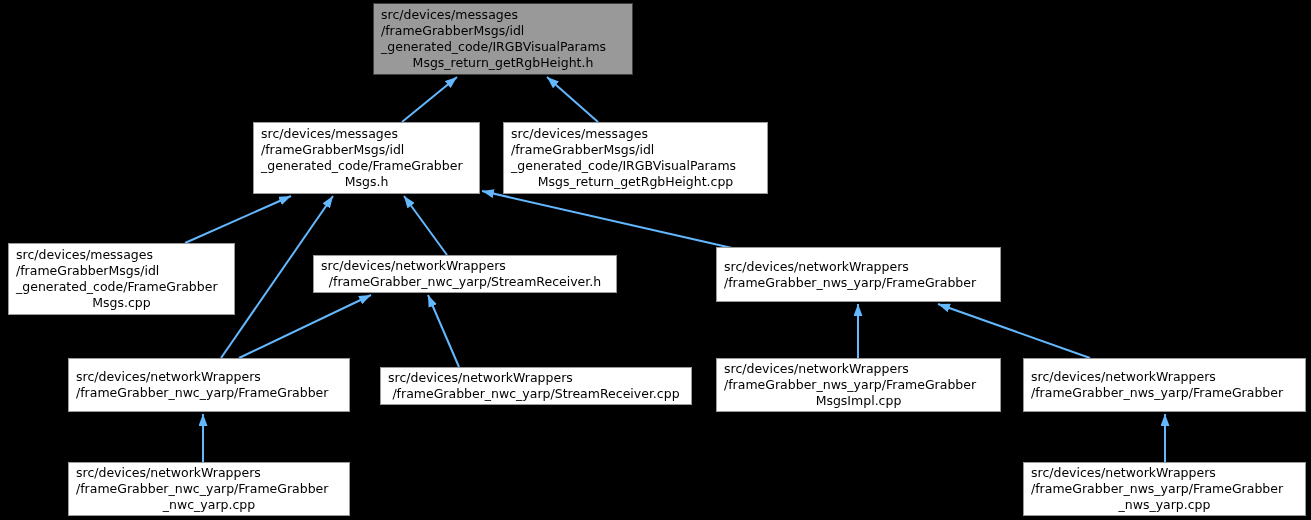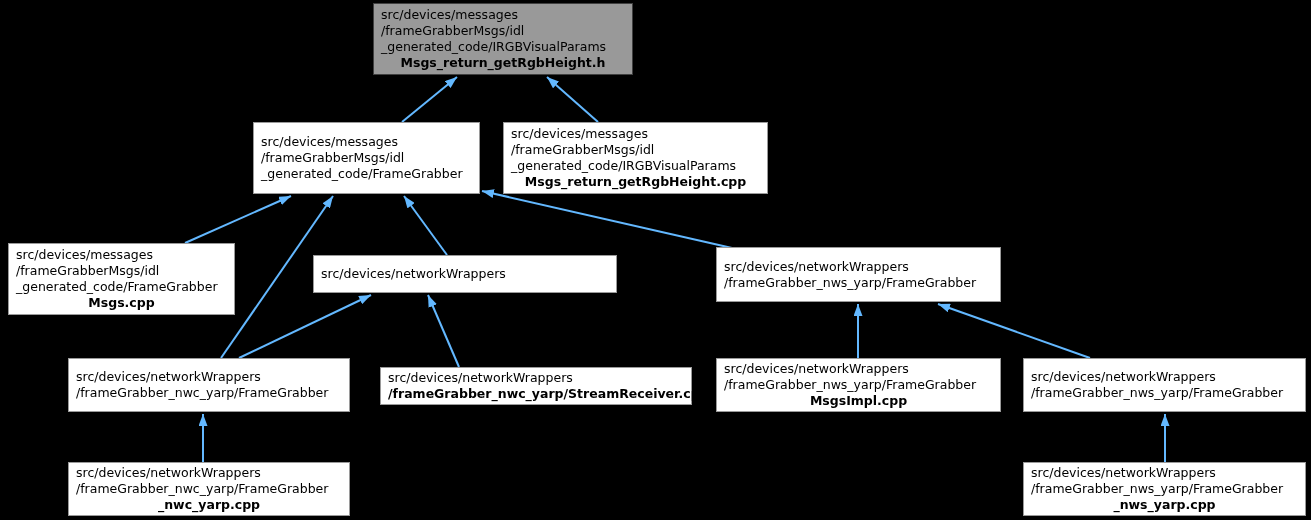--- a/index.html
+++ b/index.html
@@ -23,21 +23,21 @@
     flex-direction:column;
     justify-content:center;
     padding:10px 7px;
     cursor:pointer;
   }
   .node.highlight{
     background:#999999;
     border:1px solid #404040;
   }
   .node .line{white-space:nowrap;text-align:left;}
-  .node .line.last{text-align:center;font-weight:bold;}
+  .node .line.last{text-align:center;}
 </style>
 </head>
 <body>
 
 <div class="canvas">
   <svg class="edges-layer" width="1311" height="520" xmlns="http://www.w3.org/2000/svg">
     <defs>
       <marker id="arrowhead" markerUnits="userSpaceOnUse" markerWidth="12" markerHeight="9" refX="12" refY="4.5" orient="auto">
         <path d="M0,0 L12,4.5 L0,9 Z" fill="#63b8ff"></path>
       </marker>
@@ -61,35 +61,37 @@
       <div class="node highlight" style="left: 373px; top: 3px; width: 260px; height: 72px;">
         <div class="line">src/devices/messages</div>
         <div class="line">/frameGrabberMsgs/idl</div>
         <div class="line">_generated_code/IRGBVisualParams</div>
         <div class="line last">Msgs_return_getRgbHeight.h</div>
       </div>
       <div class="node" style="left: 253px; top: 122px; width: 227px; height: 72px;">
         <div class="line">src/devices/messages</div>
         <div class="line">/frameGrabberMsgs/idl</div>
         <div class="line">_generated_code/FrameGrabber</div>
+        <div class="line last">Msgs.h</div>
       </div>
       <div class="node" style="left: 503px; top: 122px; width: 265px; height: 72px;">
         <div class="line">src/devices/messages</div>
         <div class="line">/frameGrabberMsgs/idl</div>
         <div class="line">_generated_code/IRGBVisualParams</div>
         <div class="line last">Msgs_return_getRgbHeight.cpp</div>
       </div>
       <div class="node" style="left: 8px; top: 243px; width: 227px; height: 72px;">
         <div class="line">src/devices/messages</div>
         <div class="line">/frameGrabberMsgs/idl</div>
         <div class="line">_generated_code/FrameGrabber</div>
         <div class="line last">Msgs.cpp</div>
       </div>
       <div class="node" style="left: 313px; top: 255px; width: 304px; height: 38px;">
         <div class="line">src/devices/networkWrappers</div>
+        <div class="line last">/frameGrabber_nwc_yarp/StreamReceiver.h</div>
       </div>
       <div class="node" style="left: 716px; top: 247px; width: 285px; height: 55px;">
         <div class="line">src/devices/networkWrappers</div>
         <div class="line">/frameGrabber_nws_yarp/FrameGrabber</div>
       </div>
       <div class="node" style="left: 68px; top: 358px; width: 282px; height: 54px;">
         <div class="line">src/devices/networkWrappers</div>
         <div class="line">/frameGrabber_nwc_yarp/FrameGrabber</div>
       </div>
       <div class="node" style="left: 380px; top: 367px; width: 312px; height: 38px;">

